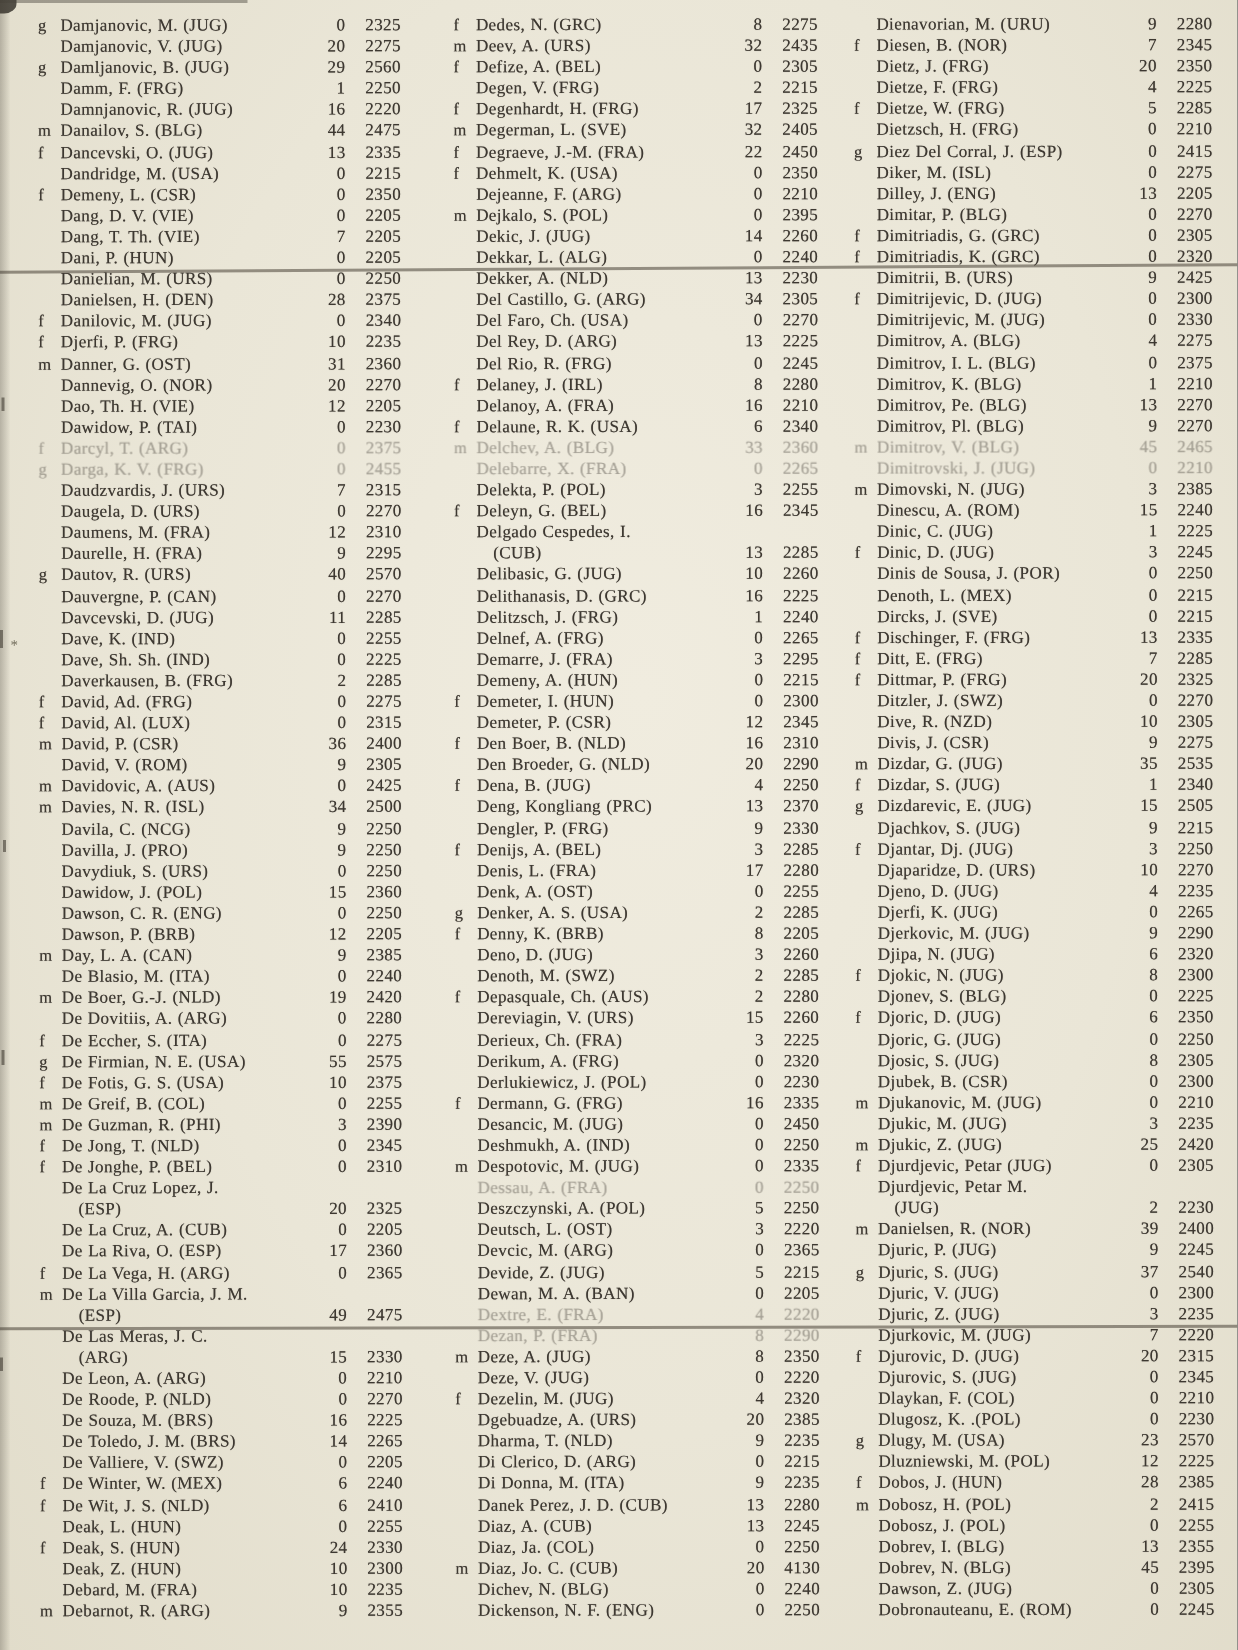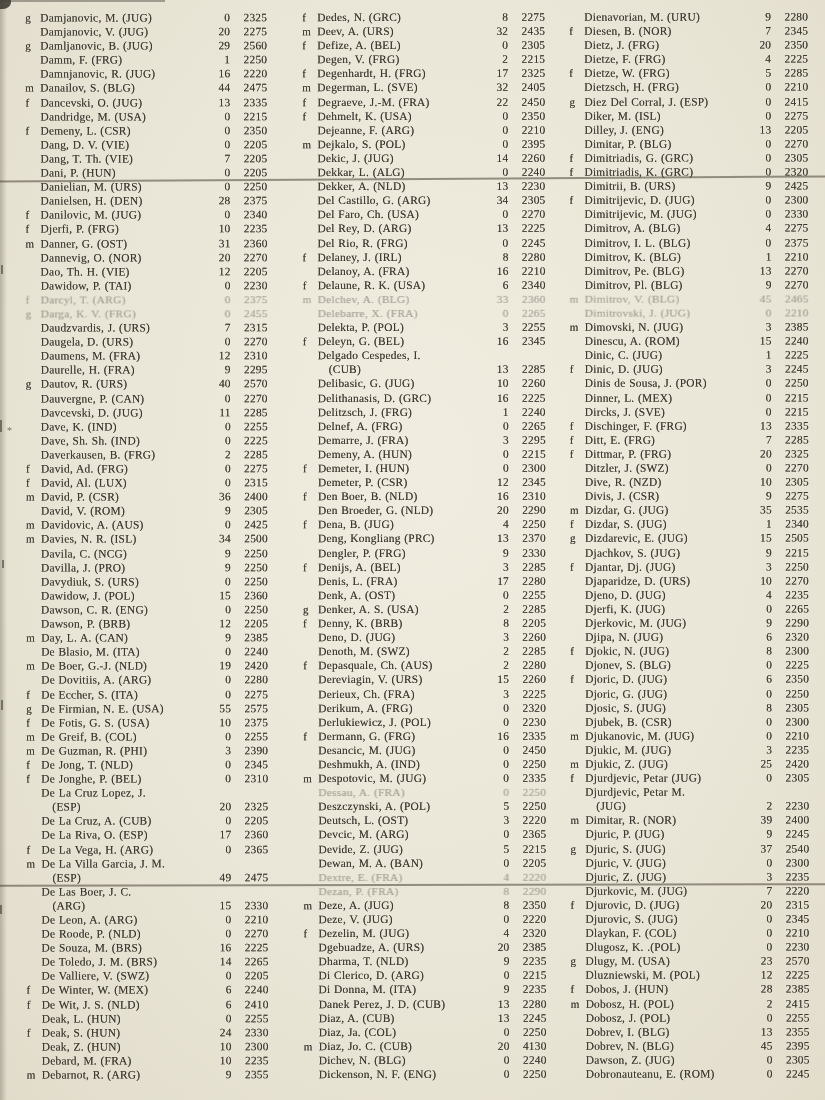--- a/index.html
+++ b/index.html
@@ -423,21 +423,21 @@
           <span class="r"></span>
         </div>
         <div class="row">
           <span class="t"></span>
           <span class="n indent">(ESP)</span>
           <span class="g">49</span>
           <span class="r">2475</span>
         </div>
         <div class="row">
           <span class="t"></span>
-          <span class="n">De Las Boer, J. C.</span>
+          <span class="n">De Las Meras, J. C.</span>
           <span class="g"></span>
           <span class="r"></span>
         </div>
         <div class="row">
           <span class="t"></span>
           <span class="n indent">(ARG)</span>
           <span class="g">15</span>
           <span class="r">2330</span>
         </div>
         <div class="row">
@@ -1129,21 +1129,21 @@
           <span class="r">2245</span>
         </div>
         <div class="row">
           <span class="t"></span>
           <span class="n">Dinis de Sousa, J. (POR)</span>
           <span class="g">0</span>
           <span class="r">2250</span>
         </div>
         <div class="row">
           <span class="t"></span>
-          <span class="n">Dinner, L. (MEX)</span>
+          <span class="n">Denoth, L. (MEX)</span>
           <span class="g">0</span>
           <span class="r">2215</span>
         </div>
         <div class="row">
           <span class="t"></span>
           <span class="n">Dircks, J. (SVE)</span>
           <span class="g">0</span>
           <span class="r">2215</span>
         </div>
         <div class="row">
@@ -1309,21 +1309,21 @@
           <span class="r"></span>
         </div>
         <div class="row">
           <span class="t"></span>
           <span class="n indent">(JUG)</span>
           <span class="g">2</span>
           <span class="r">2230</span>
         </div>
         <div class="row">
           <span class="t">m</span>
-          <span class="n">Dimitar, R. (NOR)</span>
+          <span class="n">Danielsen, R. (NOR)</span>
           <span class="g">39</span>
           <span class="r">2400</span>
         </div>
         <div class="row">
           <span class="t"></span>
           <span class="n">Djuric, P. (JUG)</span>
           <span class="g">9</span>
           <span class="r">2245</span>
         </div>
         <div class="row">

